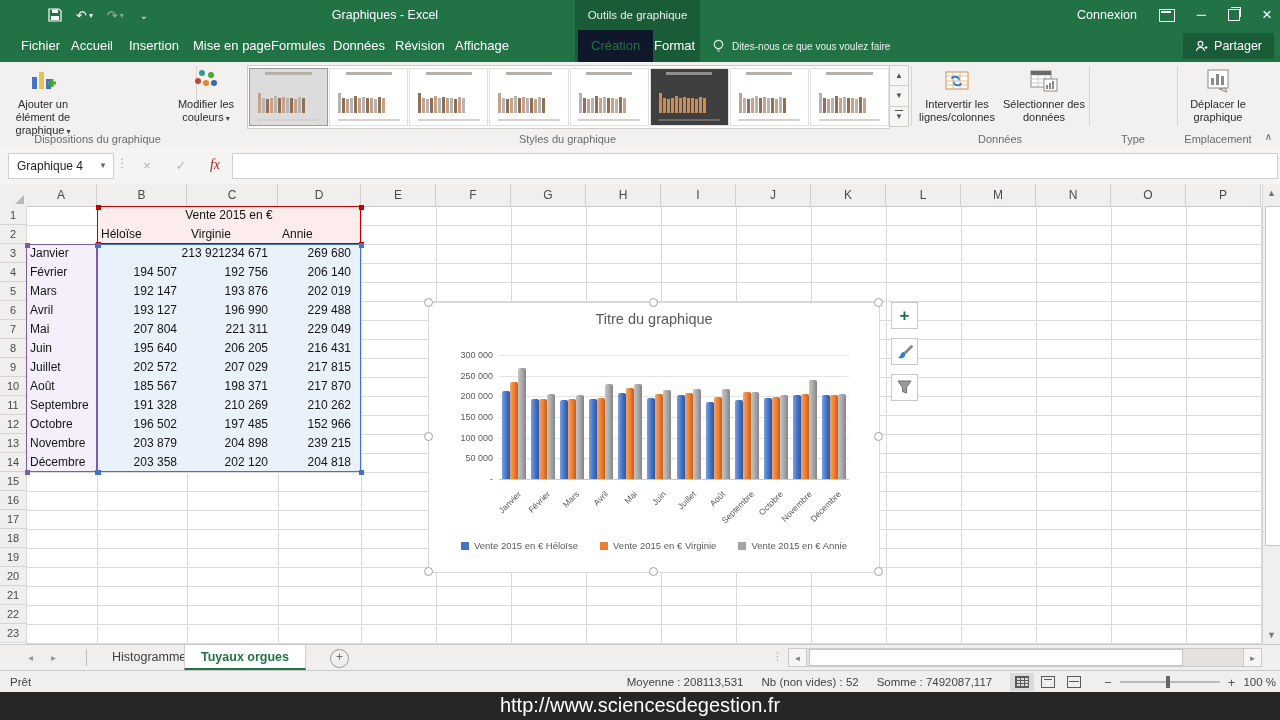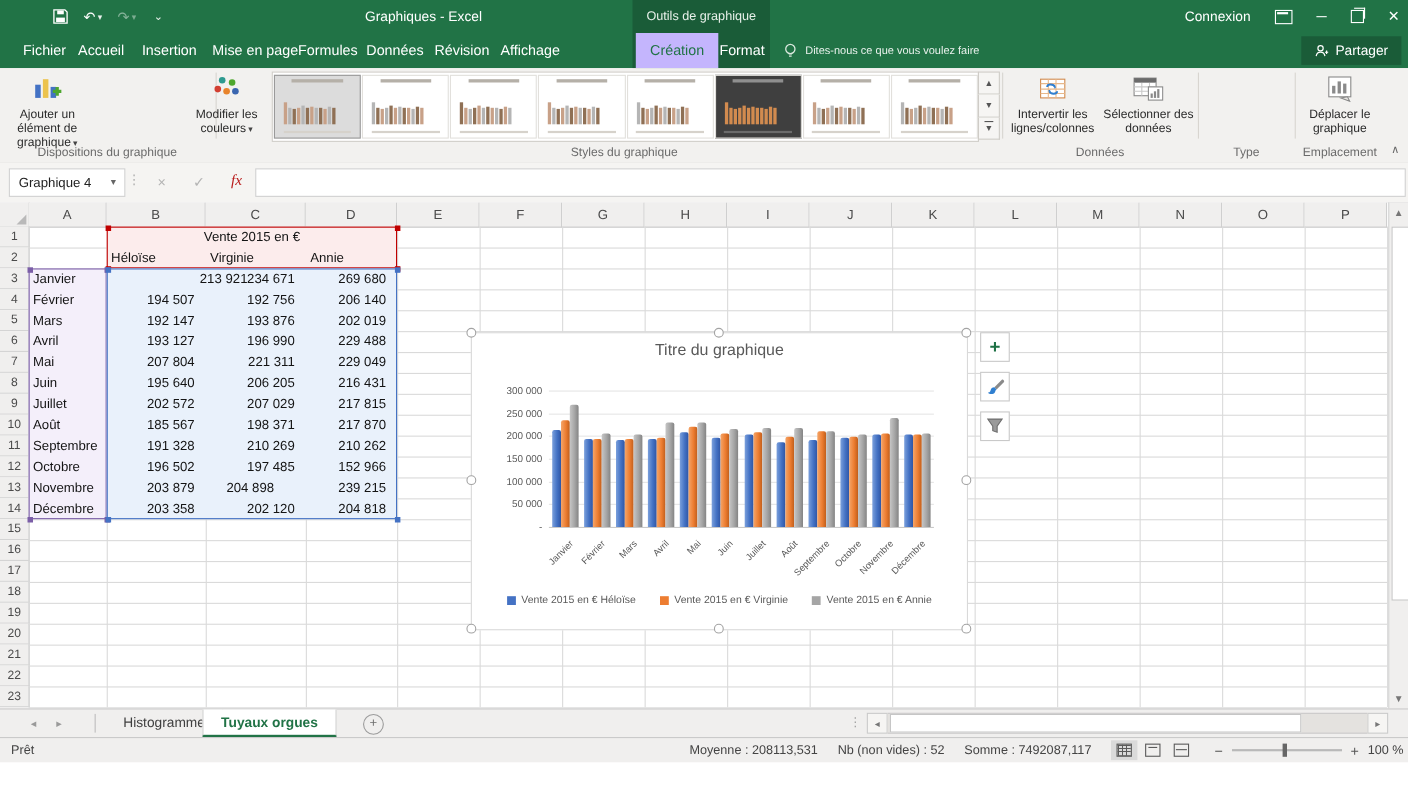--- a/index.html
+++ b/index.html
@@ -22,21 +22,21 @@
   .win-glyph{color:#fff;font-size:13px;line-height:30px;}
   .restore-box{width:10px;height:10px;border:1px solid #fff;position:relative;}
   .restore-box::before{content:"";position:absolute;left:2px;top:-3px;width:9px;height:9px;border:1px solid #fff;border-bottom:none;border-left:none;}
   .ribdisp{width:14px;height:11px;border:1px solid #fff;position:relative;}
   .ribdisp::before{content:"";position:absolute;left:1px;top:1px;width:10px;height:2px;background:#fff;}
 
   
   .tabrow{position:absolute;left:0;top:30px;width:1280px;height:32px;background:#217346;}
   .ctx-bg{position:absolute;left:575px;top:0;width:125px;height:32px;background:#1a5c38;}
   .rtab{position:absolute;top:0;height:32px;line-height:32px;padding:0 13px;font-size:13px;color:#fff;cursor:default;}
-  .rtab.active{background:#c4b5fd;color:#217346;}
+  .rtab.active{background:#0f172a;color:#217346;}
   .tellme{position:absolute;left:712px;top:0;height:32px;display:flex;align-items:center;gap:7px;
           color:rgba(255,255,255,.9);font-size:10px;}
   .share{position:absolute;right:6px;top:3px;height:26px;padding:0 12px;background:#1a5c38;color:#fff;
          font-size:12.5px;display:flex;align-items:center;gap:6px;}
 
   
   .ribbon{position:absolute;left:0;top:62px;width:1280px;height:86px;background:#f2f1ef;border-bottom:1px solid #d5d2cd;}
   .rgroup{position:absolute;top:0;height:86px;}
   .rgroup .sep{position:absolute;right:0;top:4px;bottom:22px;width:1px;background:#d8d5d0;}
   .rgroup-label{position:absolute;left:0;right:2px;bottom:3px;text-align:center;font-size:11px;color:#6b6b6b;}
@@ -605,21 +605,21 @@
       <div class="cell " style="left: 30px; top: 214px; width: 63px;">Septembre</div>
       <div class="cell num" style="left: 97px; top: 214px; width: 80px;">191 328</div>
       <div class="cell num" style="left: 187px; top: 214px; width: 81px;">210 269</div>
       <div class="cell num" style="left: 278px; top: 214px; width: 73px;">210 262</div>
       <div class="cell " style="left: 30px; top: 233px; width: 63px;">Octobre</div>
       <div class="cell num" style="left: 97px; top: 233px; width: 80px;">196 502</div>
       <div class="cell num" style="left: 187px; top: 233px; width: 81px;">197 485</div>
       <div class="cell num" style="left: 278px; top: 233px; width: 73px;">152 966</div>
       <div class="cell " style="left: 30px; top: 252px; width: 63px;">Novembre</div>
       <div class="cell num" style="left: 97px; top: 252px; width: 80px;">203 879</div>
-      <div class="cell num" style="left: 187px; top: 252px; width: 81px; text-align: center;">204 898</div>
+      <div class="cell num" style="left: 187px; top: 252px; width: 81px;">204 898</div>
       <div class="cell num" style="left: 278px; top: 252px; width: 73px;">239 215</div>
       <div class="cell " style="left: 30px; top: 271px; width: 63px;">Décembre</div>
       <div class="cell num" style="left: 97px; top: 271px; width: 80px;">203 358</div>
       <div class="cell num" style="left: 187px; top: 271px; width: 81px;">202 120</div>
       <div class="cell num" style="left: 278px; top: 271px; width: 73px;">204 818</div>
     </div>
 
   <div class="vsb">
     <div class="arr" style="top:0;">▲</div>
     <div class="thumb"></div>
@@ -771,14 +771,17 @@
         <span class="zglyph">−</span>
         <span class="ztrack">
             <span class="zthumb"></span>
           </span>
         <span class="zglyph">+</span>
         <span>100 %</span>
       </span>
     </div>
   </div>
 
+  <div class="footer">
+    <span>http://www.sciencesdegestion.fr</span>
+  </div>
 
 </div>
 
 </body></html>

